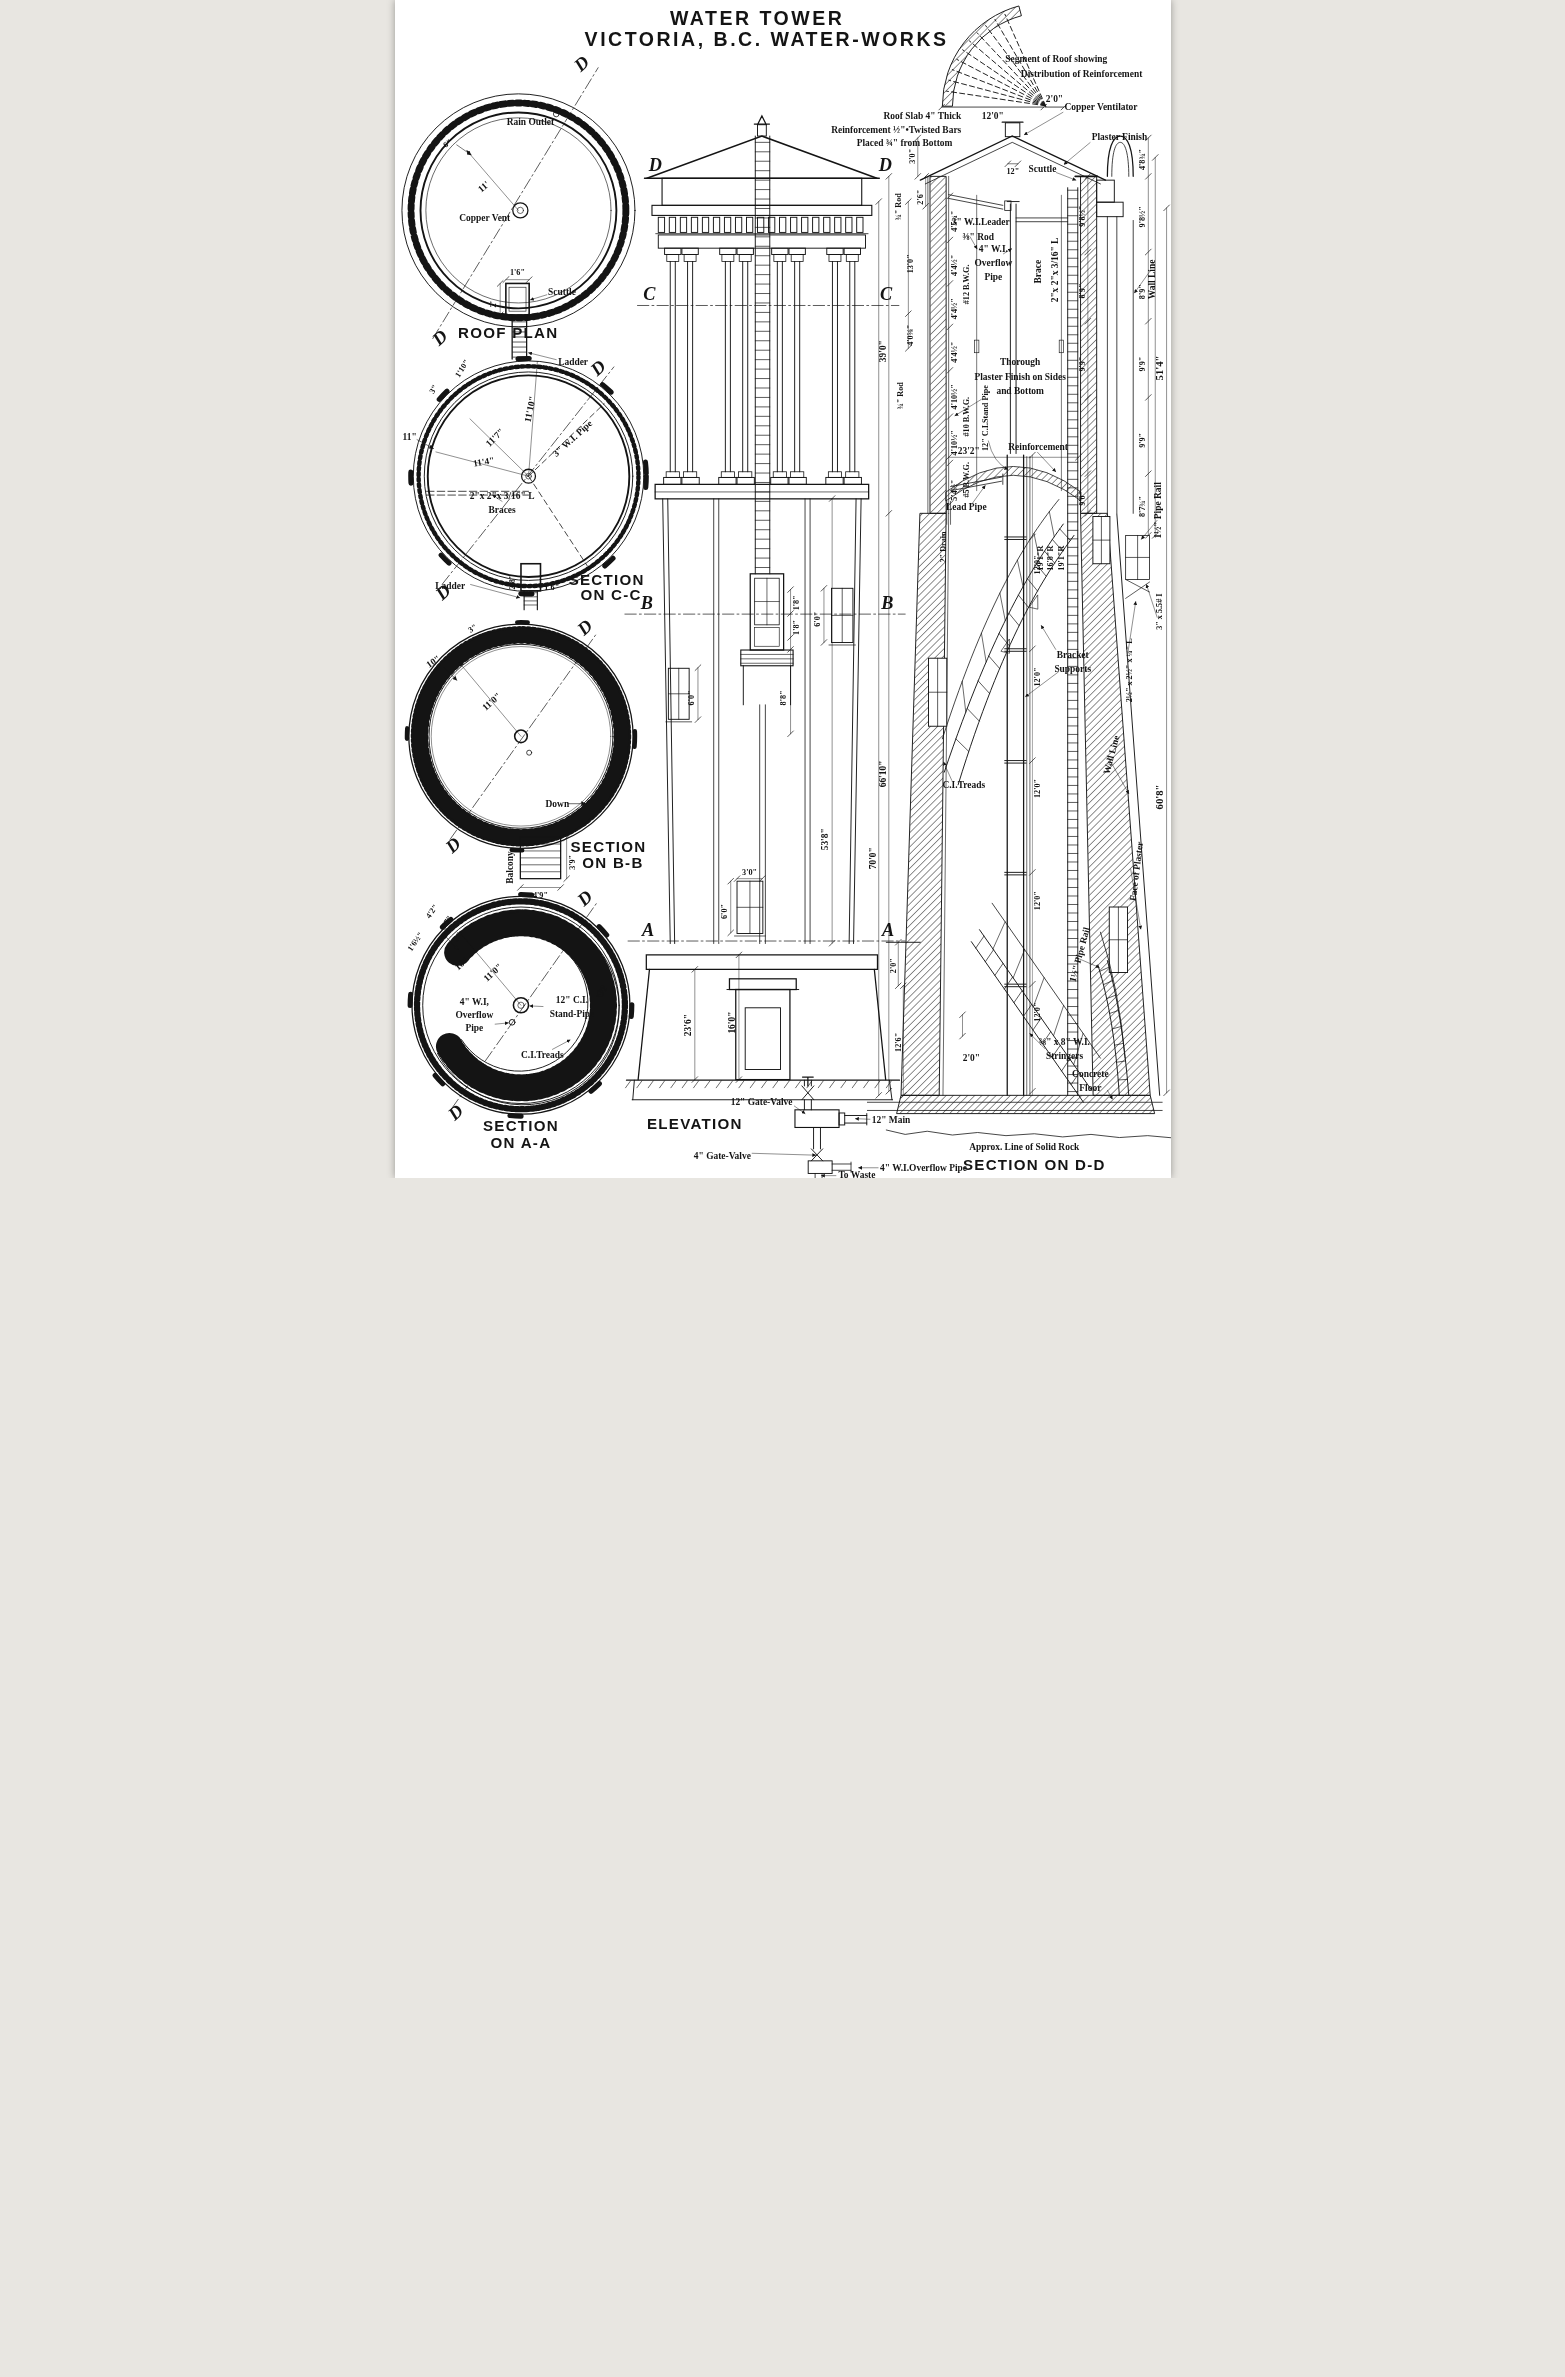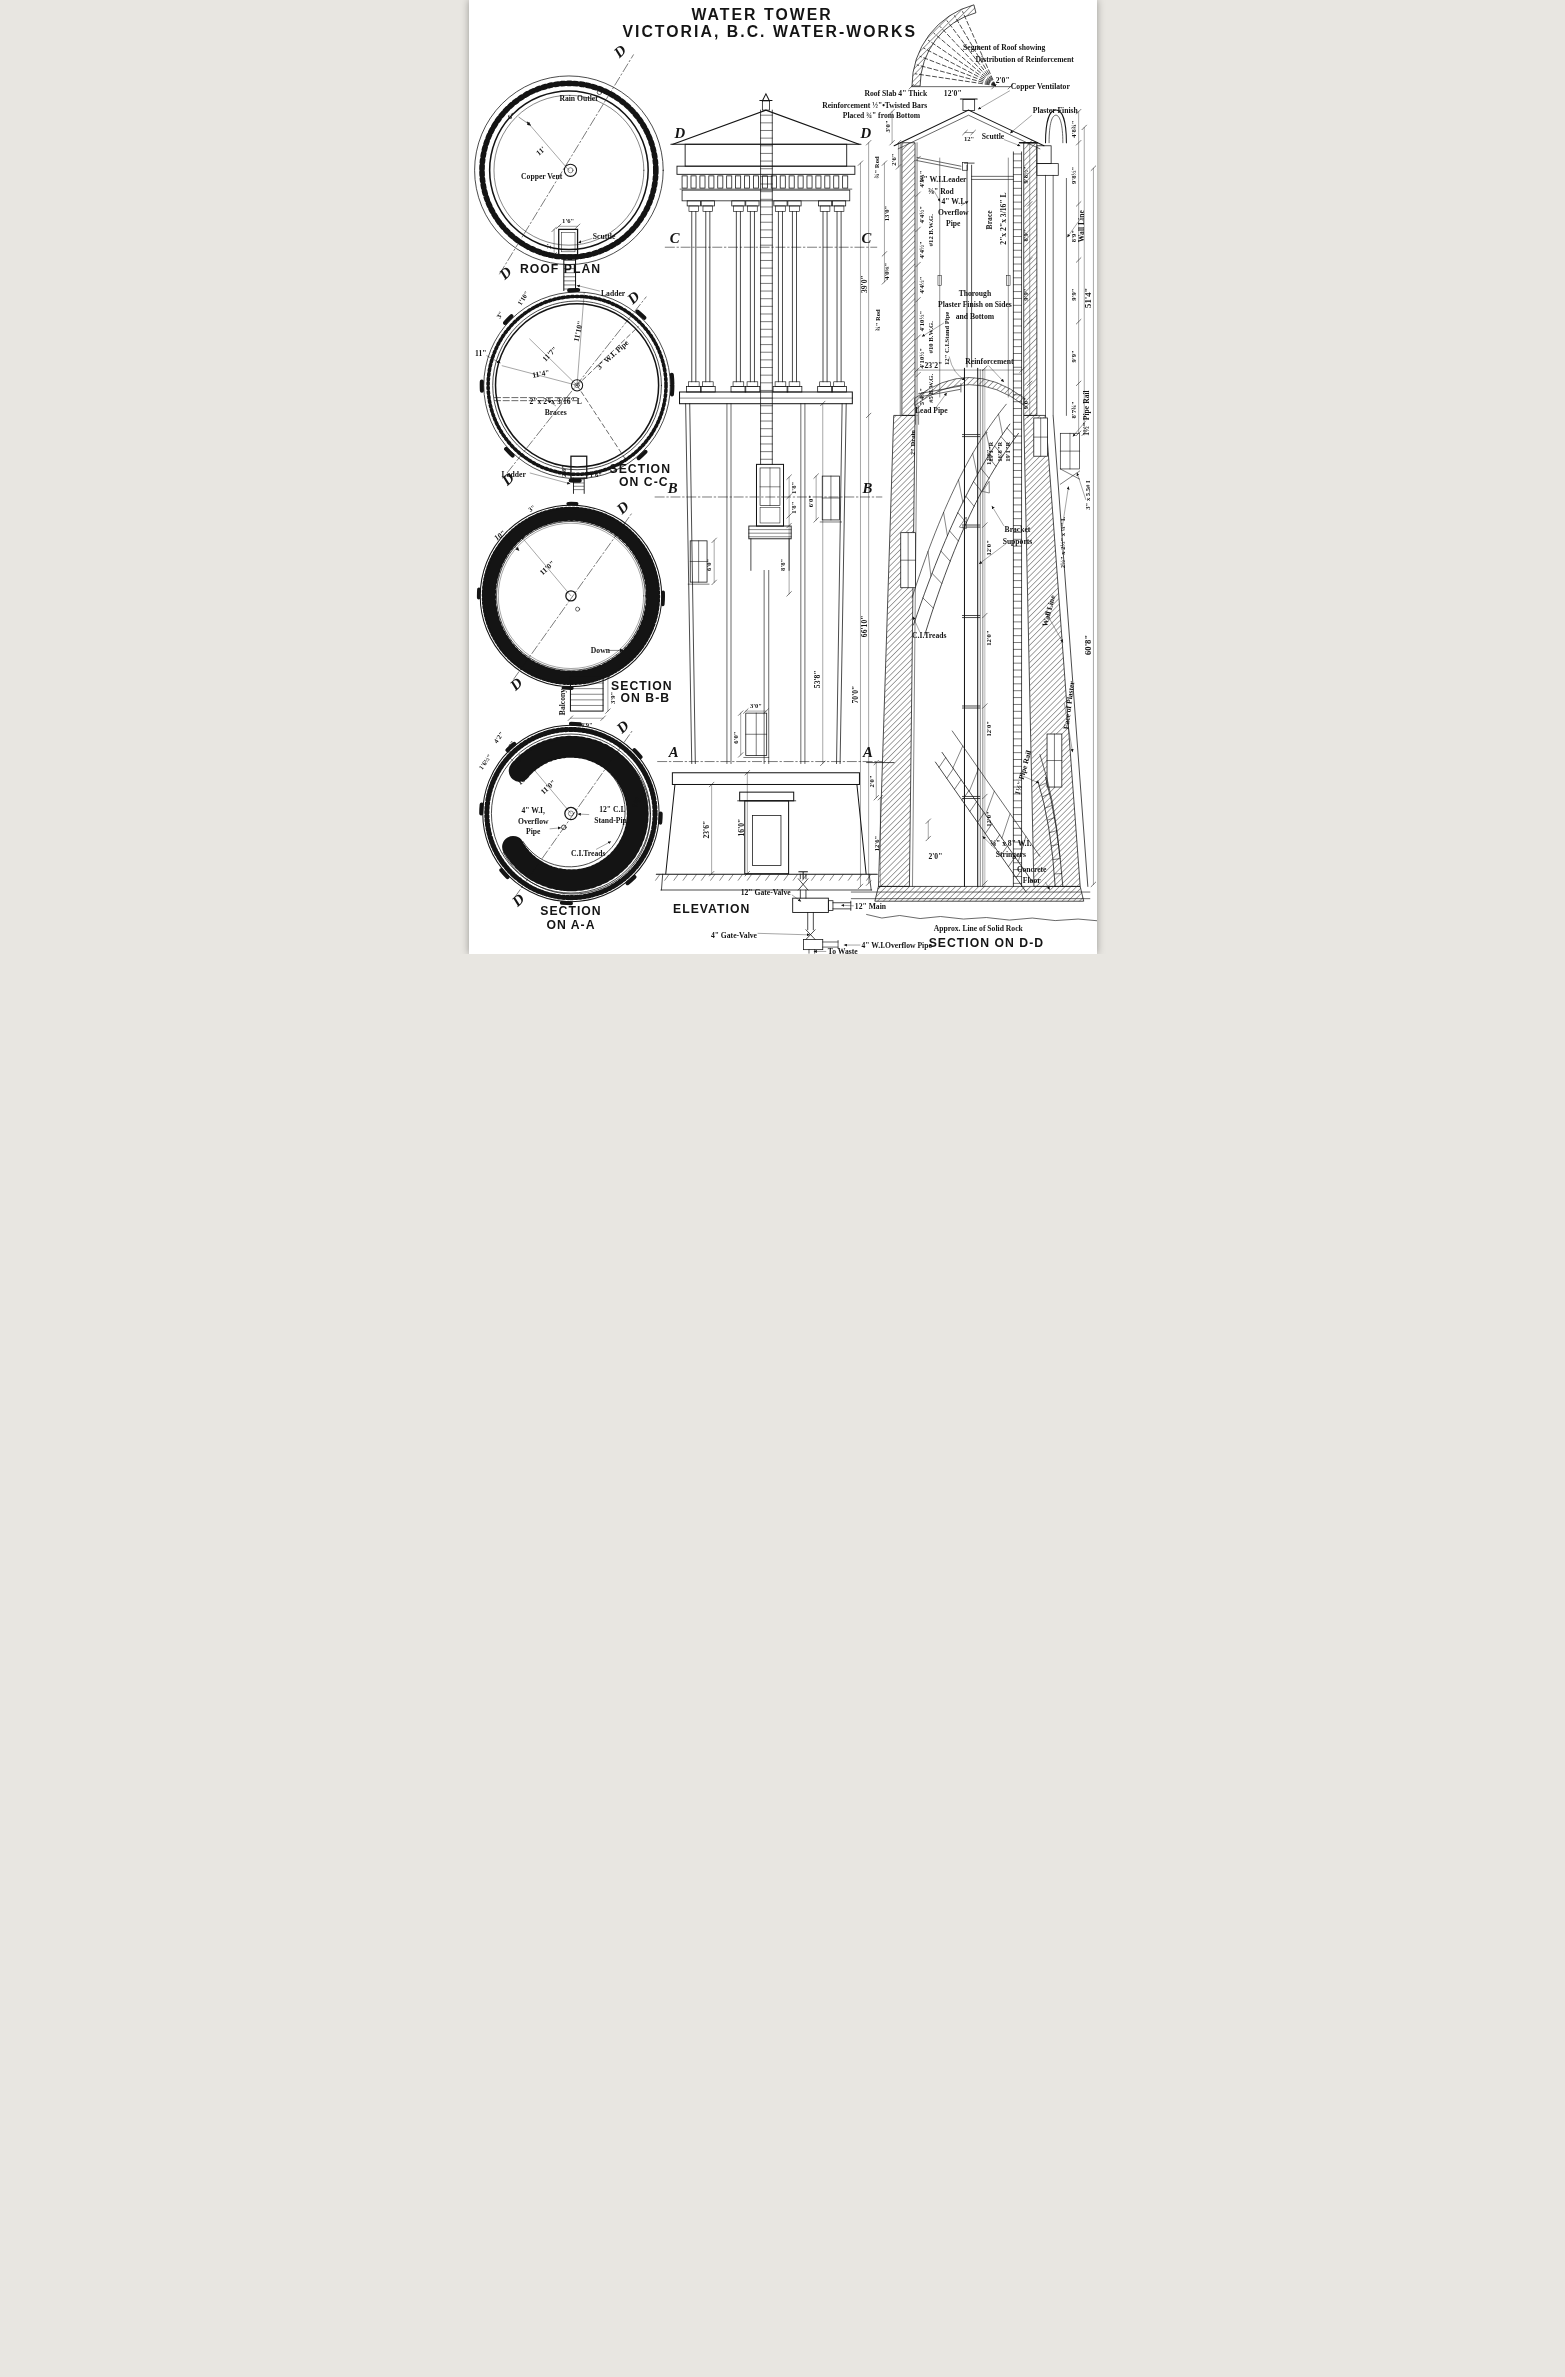--- a/index.html
+++ b/index.html
@@ -1,16 +1,16 @@
 <!DOCTYPE html>
 <html style="font-size:10.2px"><head>
 <meta charset="utf-8">
 <style>
   html,body{margin:0;padding:0;background:#e8e6e1;}
-  .sheet{width:628px;margin:0 auto;background:#1d4ed8;box-shadow:0 0 7.6px rgba(0,0,0,.35);}
+  .sheet{width:776px;margin:0 auto;background:#1d4ed8;box-shadow:0 0 7.6px rgba(0,0,0,.35);}
   svg{display:block;width:100%;height:auto;background:#ffffff;}
   text{fill:#141414;}
   .t30{font:700 30px "Liberation Serif",serif;}
   .t26{font:700 26px "Liberation Serif",serif;}
   .t34{font:700 34px "Liberation Serif",serif;}
   .cap{font:700 48px "Liberation Sans",sans-serif;letter-spacing:4px;}
   .cut{font:italic 700 58px "Liberation Serif",serif;}
   .ttl{font:700 62px "Liberation Sans",sans-serif;letter-spacing:8px;}
   .am{text-anchor:middle}.ae{text-anchor:end}
 </style>

